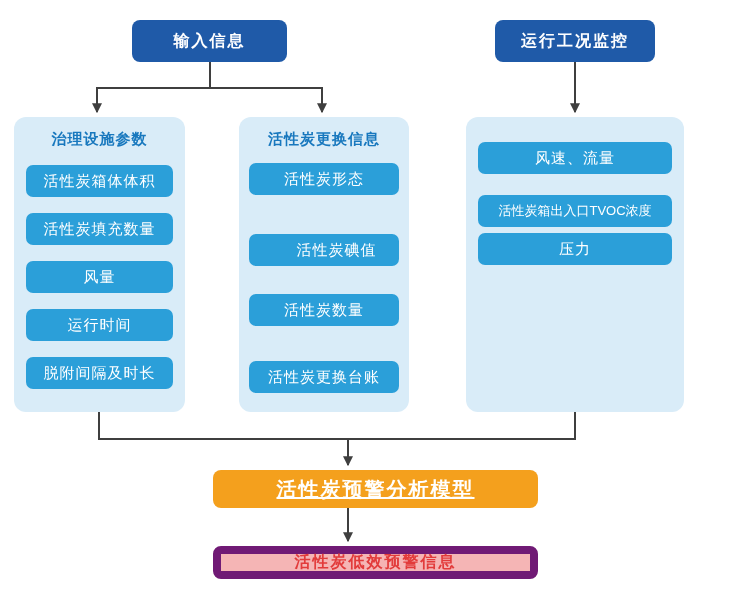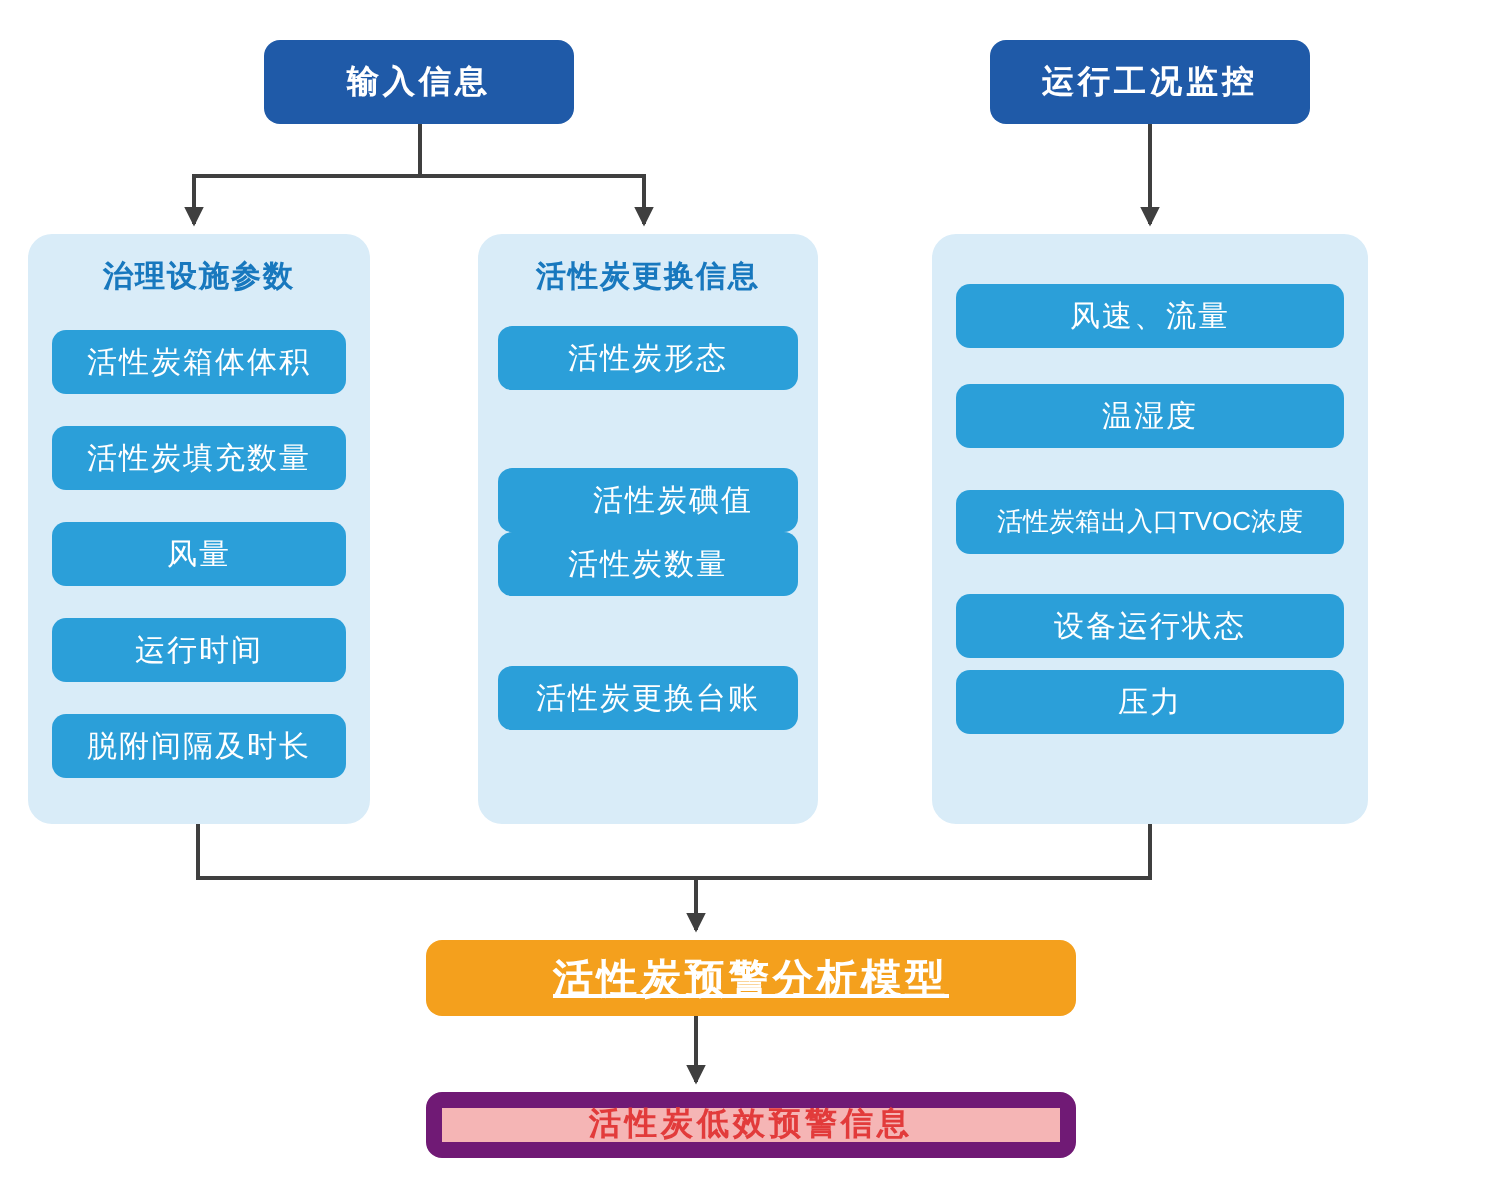--- a/index.html
+++ b/index.html
@@ -67,21 +67,21 @@
 
   
   .panel-left  .panel-title { margin-top: 12px; }
   .panel-left  .item { margin-top: 16px; }
   .panel-left  .item:first-of-type { margin-top: 13px; }
 
   
   .panel-mid .panel-title { margin-top: 12px; }
   .panel-mid .item-m1 { margin-top: 14px; }
   .panel-mid .item-m2 { margin-top: 39px; padding-left: 25px; }
-  .panel-mid .item-m3 { }
+  .panel-mid .item-m3 { margin-top: 28px; }
   .panel-mid .item-m4 { margin-top: 35px; }
 
   
   .panel-right .item-r1 { margin-top: 25px; }
   .panel-right .item-r2 { margin-top: 18px; }
   .panel-right .item-r3 { margin-top: 21px; }
   .panel-right .item-r4 { margin-top: 20px; }
   .panel-right .item-r5 { margin-top: 6px; }
 
   .model-node {
@@ -161,23 +161,21 @@
   <div class="panel panel-mid" style="left:239px; top:117px; width:170px; height:295px;">
     <div class="panel-title">活性炭更换信息</div>
     <div class="item item-m1">活性炭形态</div>
     <div class="item item-m2">活性炭碘值</div>
     <div class="item item-m3">活性炭数量</div>
     <div class="item item-m4">活性炭更换台账</div>
   </div>
 
   <div class="panel panel-right" style="left:466px; top:117px; width:218px; height:295px;">
     <div class="item item-r1">风速、流量</div>
-    <div class="item item-r2">温湿度</div>
     <div class="item item-r3 small-text">活性炭箱出入口TVOC浓度</div>
-    <div class="item item-r4">设备运行状态</div>
     <div class="item item-r5">压力</div>
   </div>
 
   <div class="model-node">活性炭预警分析模型</div>
 
   <div class="output-node">活性炭低效预警信息</div>
 
 </div>
 
 </body></html>

